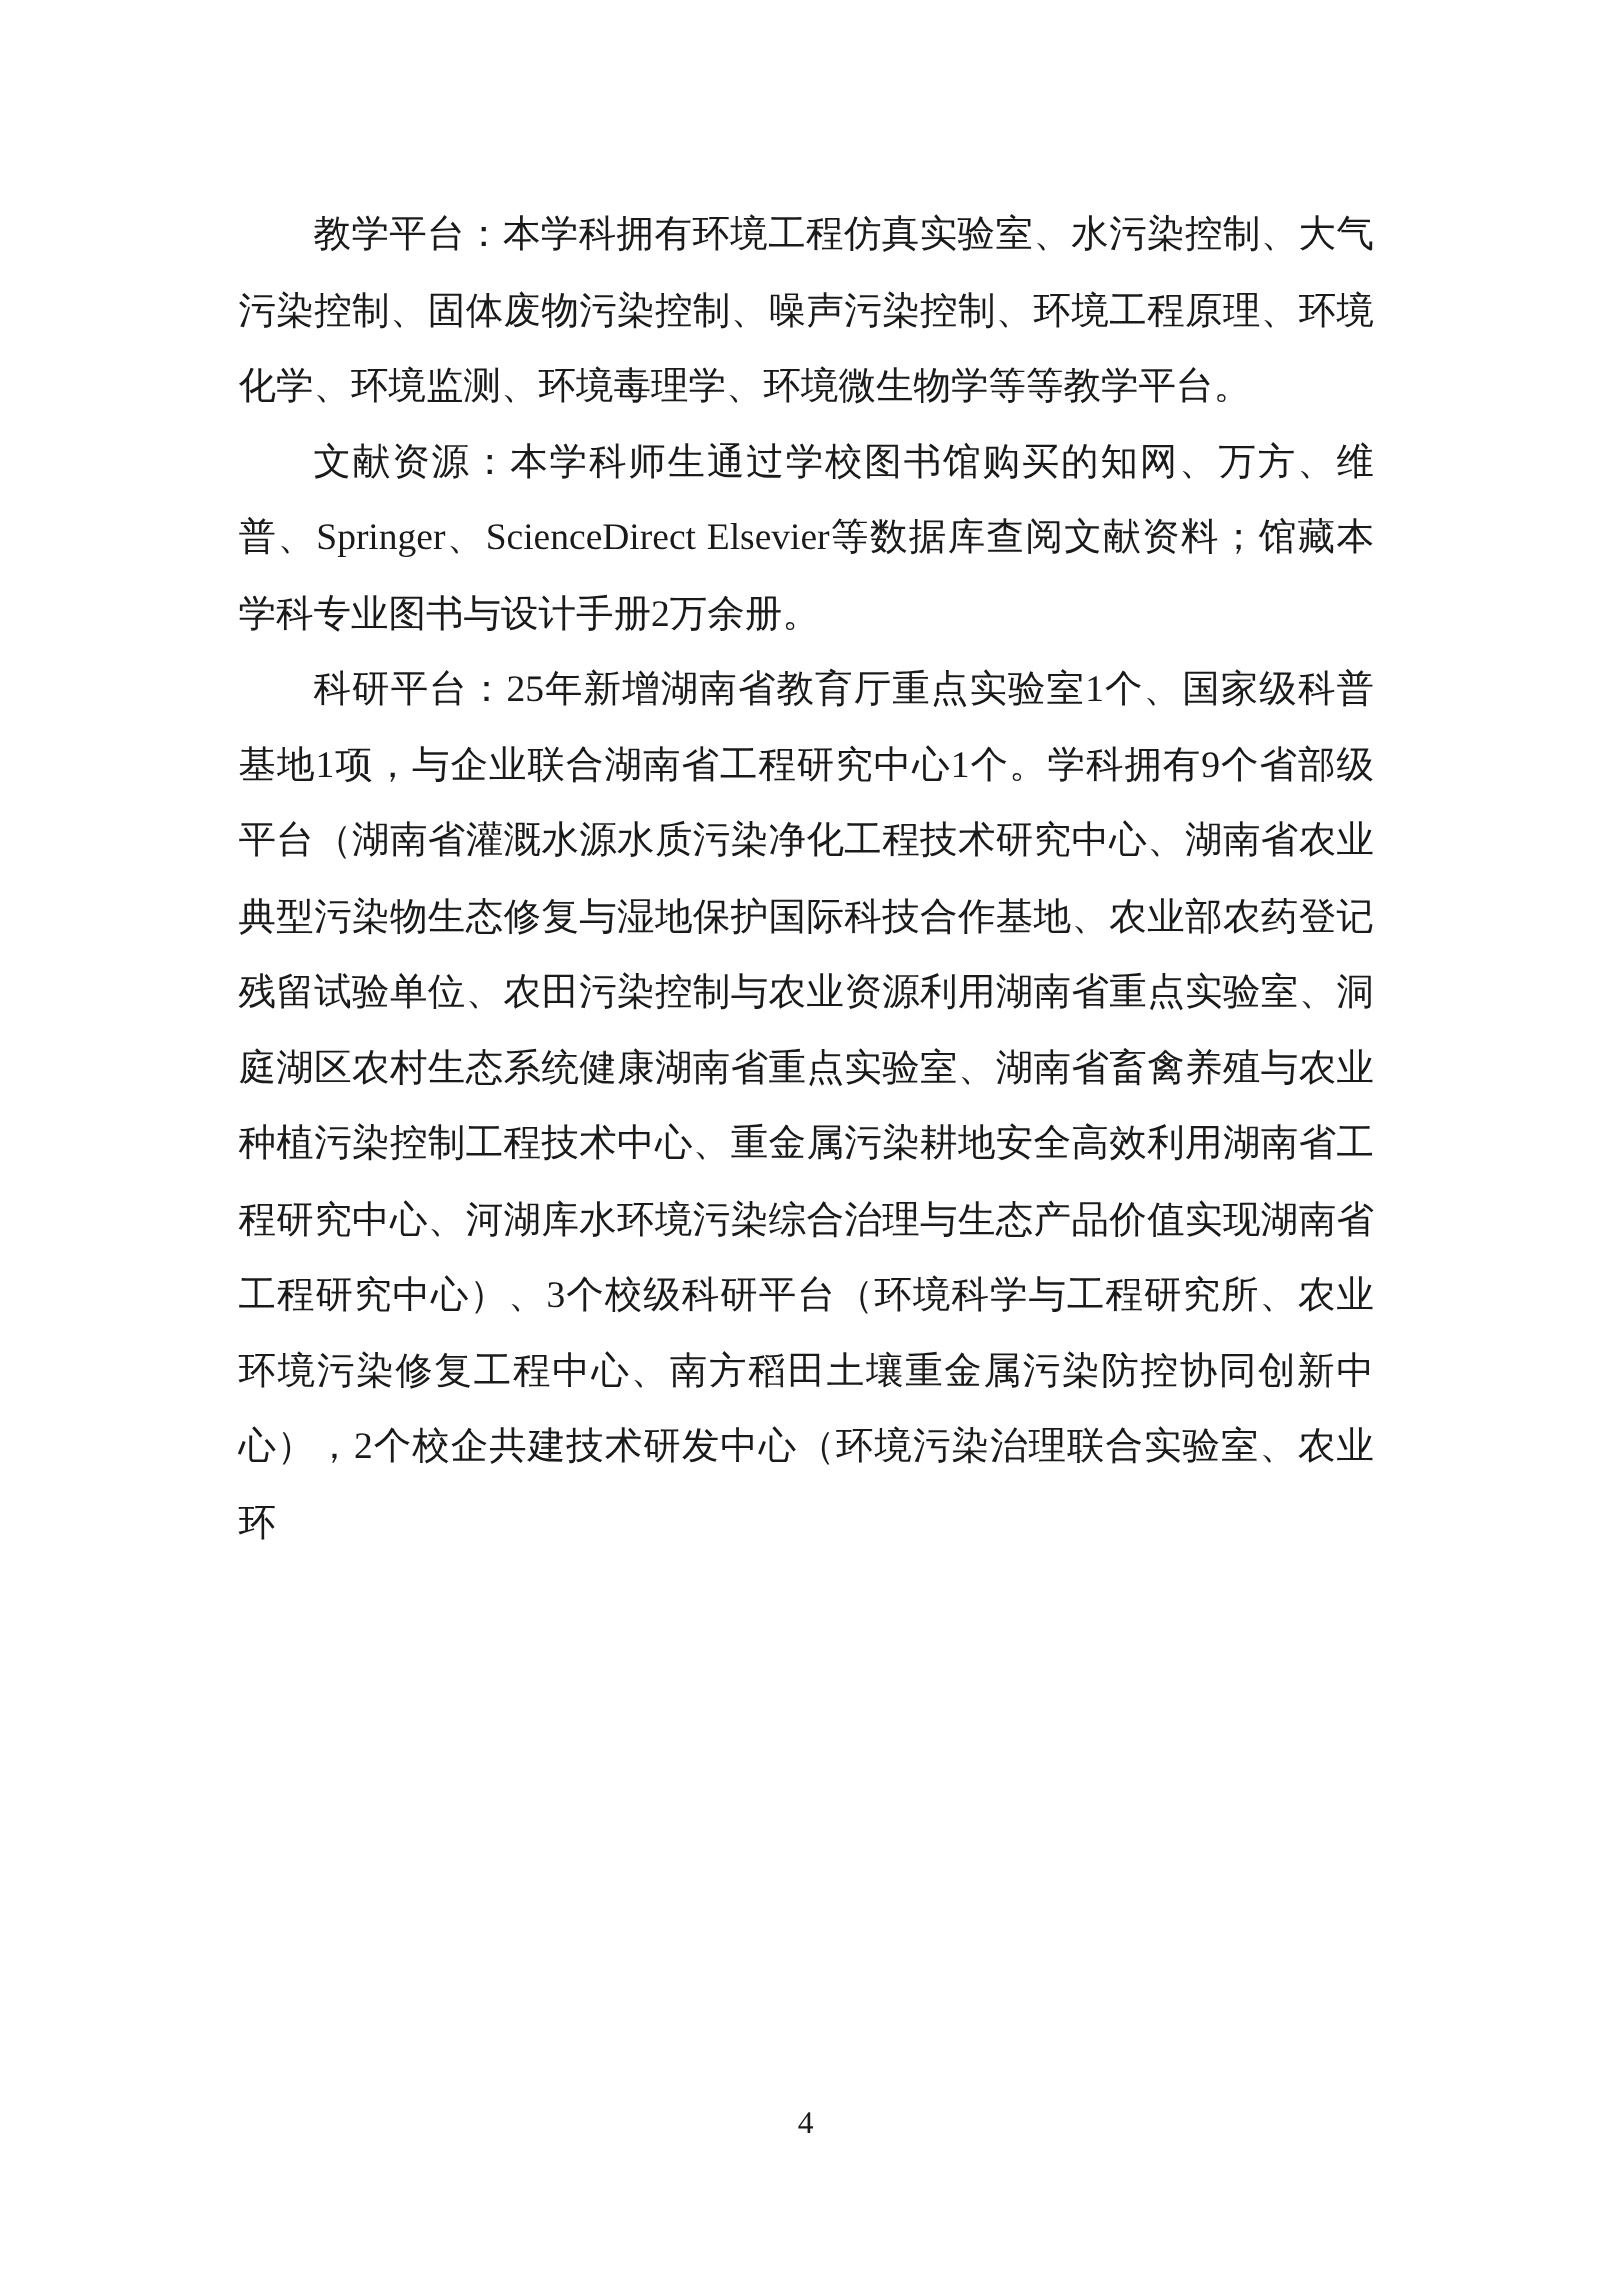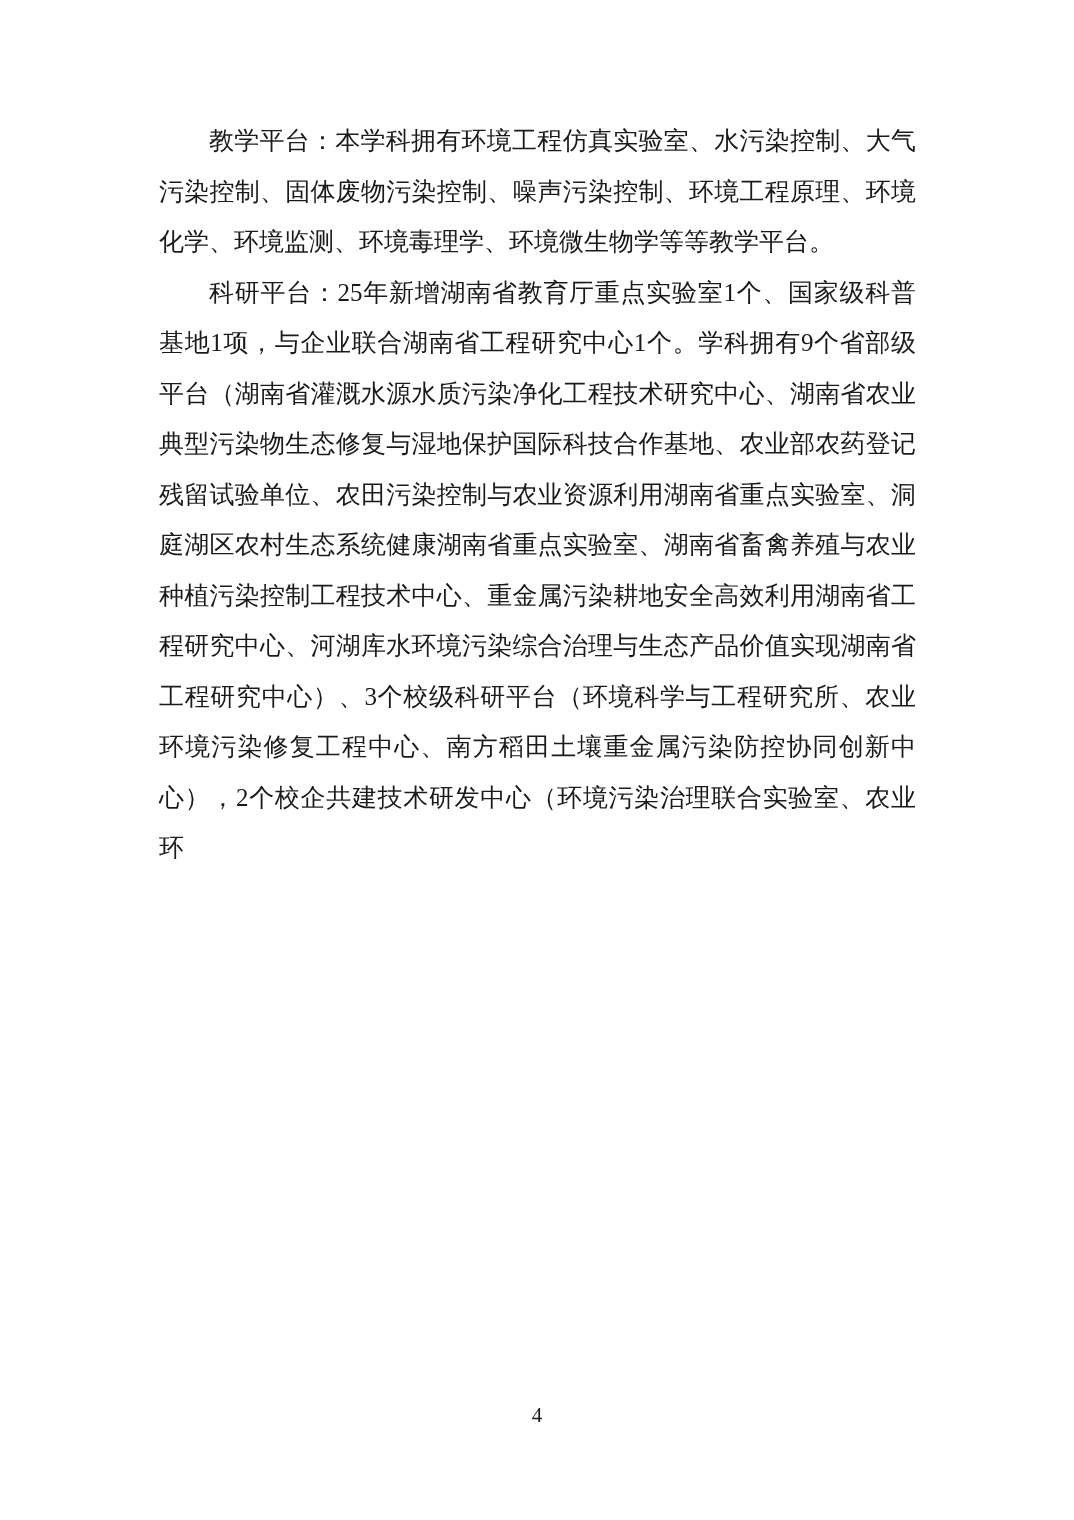--- a/index.html
+++ b/index.html
@@ -16,21 +16,21 @@
   }
   .doc-page {
     position: absolute;
     inset: 0;
     background: #ffffff;
     overflow: hidden;
   }
   .text-block {
     position: absolute;
     left: 159px;
-    top: 116px;
+    top: 132px;
     width: 757px;
   }
   .body-par {
     margin: 0;
     padding: 0;
     font-size: 25px;
     line-height: 50.5px;
     text-align: justify;
     text-indent: 2em;
     color: #1a1a1a;
@@ -49,20 +49,21 @@
     color: #1a1a1a;
   }
 </style>
 </head>
 <body>
 
 <div class="doc-page">
 
   <div class="text-block">
     <p class="body-par">教学平台：本学科拥有环境工程仿真实验室、水污染控制、大气污染控制、固体废物污染控制、噪声污染控制、环境工程原理、环境化学、环境监测、环境毒理学、环境微生物学等等教学平台。</p>
+    <p class="body-par">文献资源：本学科师生通过学校图书馆购买的知网、万方、维普、Springer、ScienceDirect Elsevier等数据库查阅文献资料；馆藏本学科专业图书与设计手册2万余册。</p>
     <p class="body-par">科研平台：25年新增湖南省教育厅重点实验室1个、国家级科普基地1项，与企业联合湖南省工程研究中心1个。学科拥有9个省部级平台（湖南省灌溉水源水质污染净化工程技术研究中心、湖南省农业典型污染物生态修复与湿地保护国际科技合作基地、农业部农药登记残留试验单位、农田污染控制与农业资源利用湖南省重点实验室、洞庭湖区农村生态系统健康湖南省重点实验室、湖南省畜禽养殖与农业种植污染控制工程技术中心、重金属污染耕地安全高效利用湖南省工程研究中心、河湖库水环境污染综合治理与生态产品价值实现湖南省工程研究中心）、3个校级科研平台（环境科学与工程研究所、农业环境污染修复工程中心、南方稻田土壤重金属污染防控协同创新中心），2个校企共建技术研发中心（环境污染治理联合实验室、农业环</p>
   </div>
 
   <div class="page-footer">
     <span class="page-number">4</span>
   </div>
 
 </div>
 
 </body></html>

